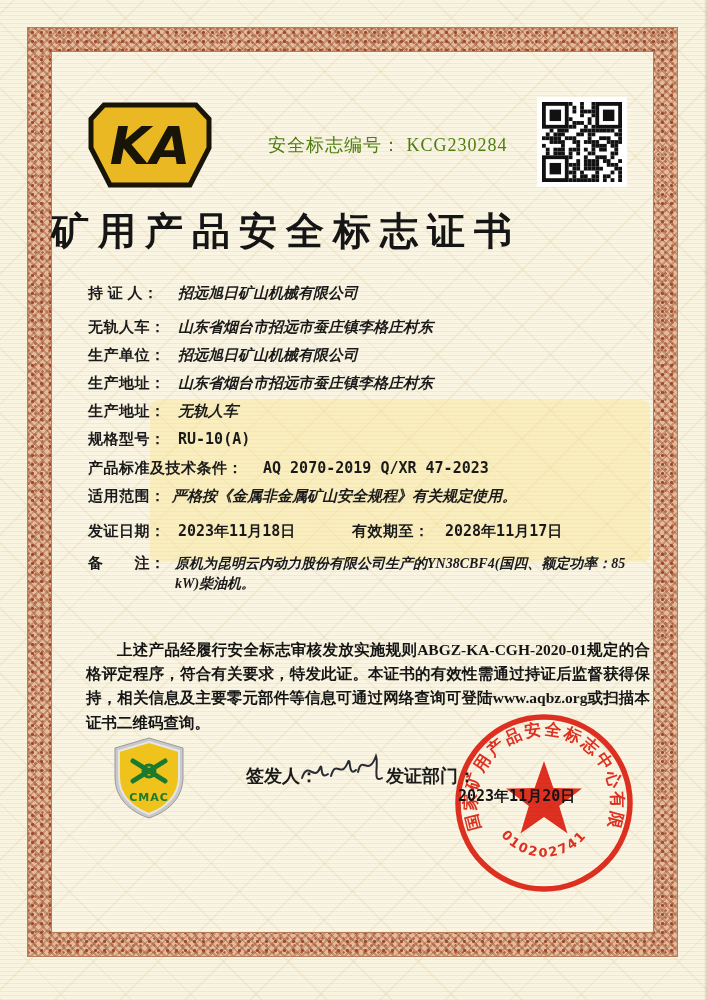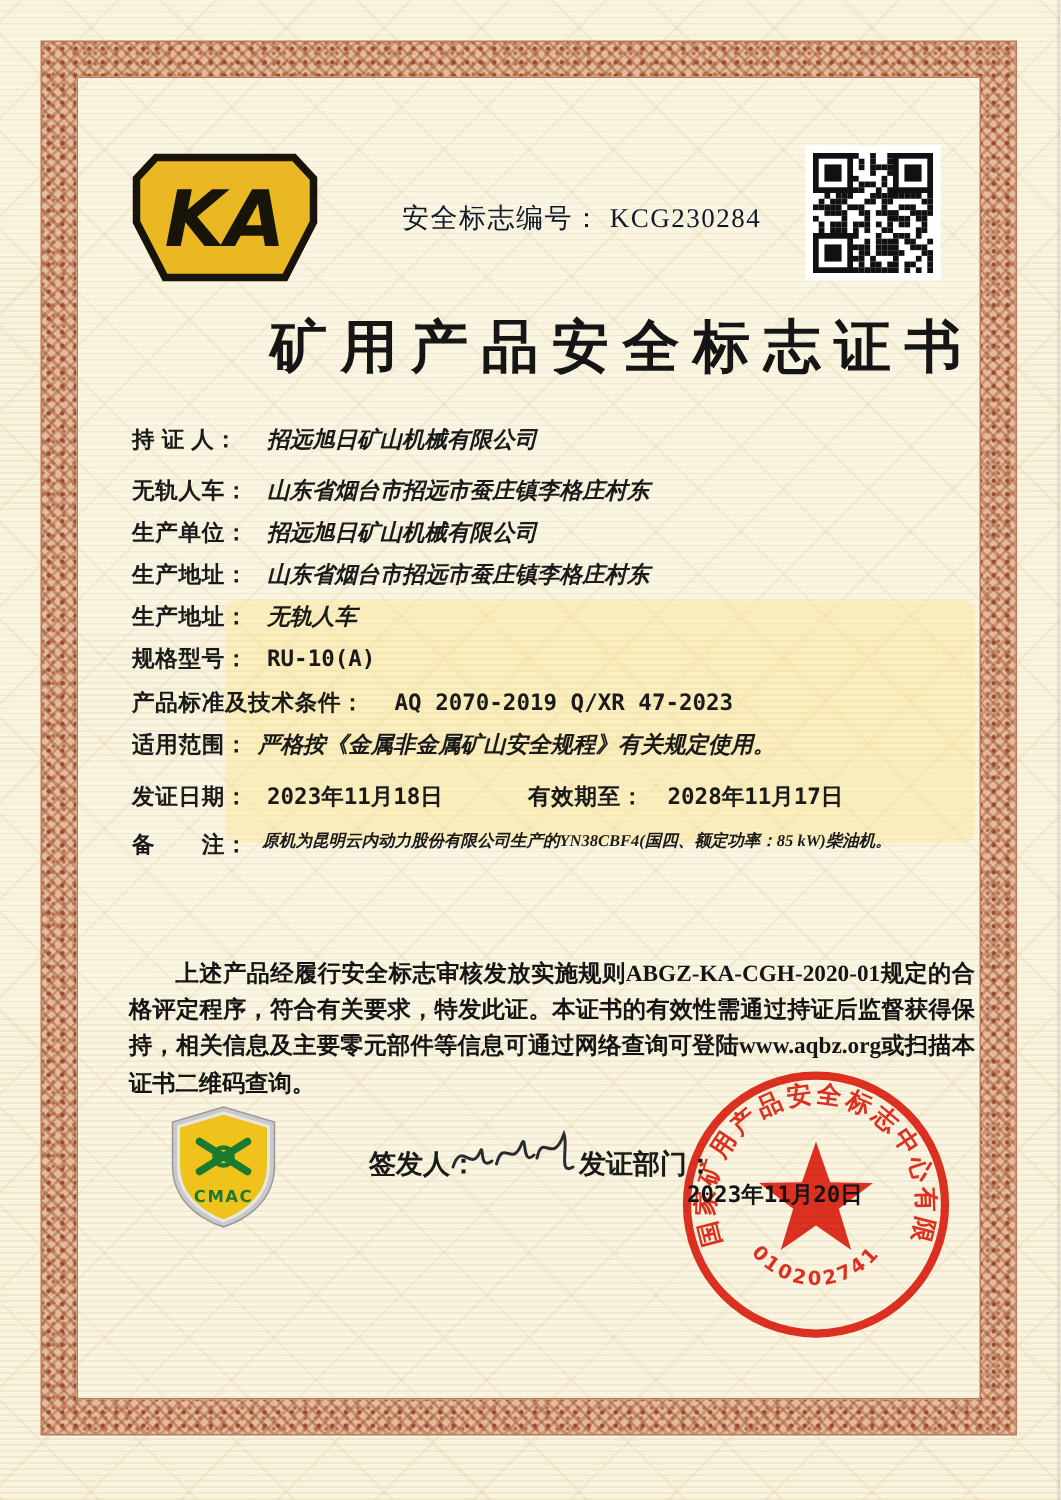--- a/index.html
+++ b/index.html
@@ -39,34 +39,34 @@
       repeating-linear-gradient(-45deg, rgba(210,186,136,.15) 0 2px, transparent 2px 40px);
     border:1px solid #b97b58;
   }
   .hl{
     position:absolute;left:150px;top:400px;width:500px;height:162px;
     background:rgba(250,228,140,.42);border-radius:8px;
   }
   .abs{position:absolute;}
   .ka{left:88px;top:102px;width:124px;height:86px;}
   .qr{left:537px;top:97px;width:90px;height:90px;background:#fff;}
-  .serial{left:268px;top:133px;font-size:18px;color:#0f172a;letter-spacing:1px;text-align:right;}
+  .serial{left:268px;top:133px;font-size:18px;color:#4d7c0f;letter-spacing:1px;text-align:right;}
   .serial .val{font-family:"Liberation Serif",serif;}
   .title{
-    left:51px;right:57px;top:206px;text-align:right;
+    left:51px;right:57px;top:206px;text-align:left;
     font-size:38px;font-weight:700;color:#151515;letter-spacing:9px;
   }
   .row{left:0;width:707px;height:24px;font-size:15px;color:#1a1a1a;}
   .row .lab{position:absolute;left:88px;font-weight:600;letter-spacing:.5px;}
   .row .val{position:absolute;left:178px;font-weight:700;}
   .kai{font-style:italic;}
   .mono{font-family:"DejaVu Sans Mono",monospace;font-weight:600;font-style:normal;letter-spacing:0;}
   .remark-val{
     position:absolute;left:175px;top:0;width:472px;
-    font-weight:700;font-style:italic;font-size:11px;line-height:1.45;color:#1a1a1a;
+    font-weight:700;font-style:italic;font-size:14px;line-height:1.45;color:#1a1a1a;
   }
   .statement{
     left:86px;top:638px;width:564px;
     font-size:15.5px;font-weight:700;line-height:1.56;color:#151515;
     text-align:justify;text-indent:2em;
   }
   .cmac{left:112px;top:737px;width:74px;height:82px;}
   .signrow{font-size:18px;font-weight:700;color:#1a1a1a;}
   .sig{left:298px;top:748px;width:88px;height:46px;}
   .seal{left:452px;top:712px;width:184px;height:184px;opacity:.95;mix-blend-mode:multiply;}

